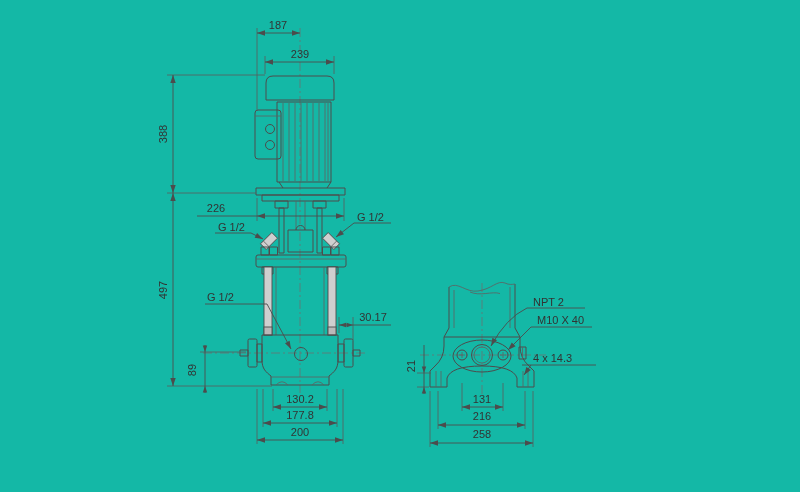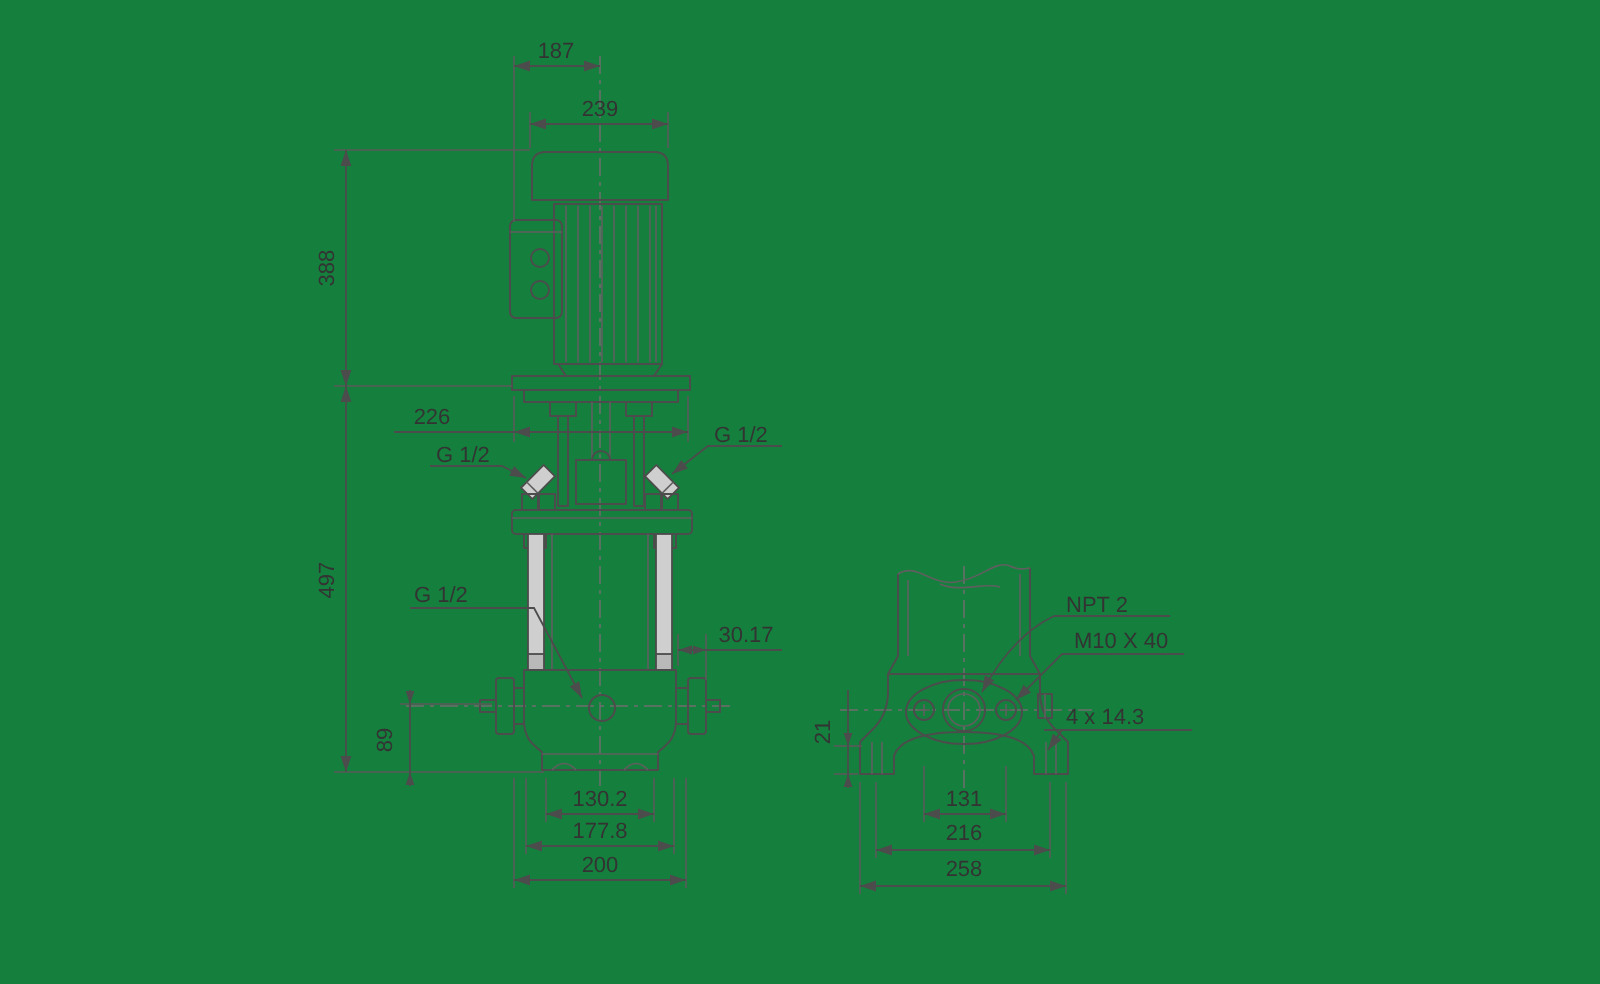--- a/index.html
+++ b/index.html
@@ -1,16 +1,16 @@
 <!DOCTYPE html>
 <html><head>
 <meta charset="utf-8">
 <style>
   html,body{margin:0;padding:0;background:#ffffff;}
-  .stage{width:800px;height:492px;background:#15803d;position:relative;overflow:hidden;}
+  .stage{width:800px;height:492px;background:#14b8a6;position:relative;overflow:hidden;}
   svg{display:block;}
   .s{fill:none;stroke:#4c4c4c;stroke-width:1;stroke-linejoin:round;stroke-linecap:butt;}
   .tn{fill:none;stroke:#5f5f5f;stroke-width:0.8;}
   .dim{fill:none;stroke:#4c4c4c;stroke-width:0.9;}
   .ext{fill:none;stroke:#5a5a5a;stroke-width:0.8;}
   .cl{fill:none;stroke:#6e6e6e;stroke-width:0.75;stroke-dasharray:9 3 2 3;}
   .shade{fill:#cfcfcf;stroke:#4c4c4c;stroke-width:0.9;}
   .shade2{fill:#b9b9b9;stroke:#4c4c4c;stroke-width:0.9;}
   .arr{fill:#4c4c4c;stroke:none;}
   text.dtx{font-family:"Liberation Sans", sans-serif;font-size:11px;fill:#333333;}

